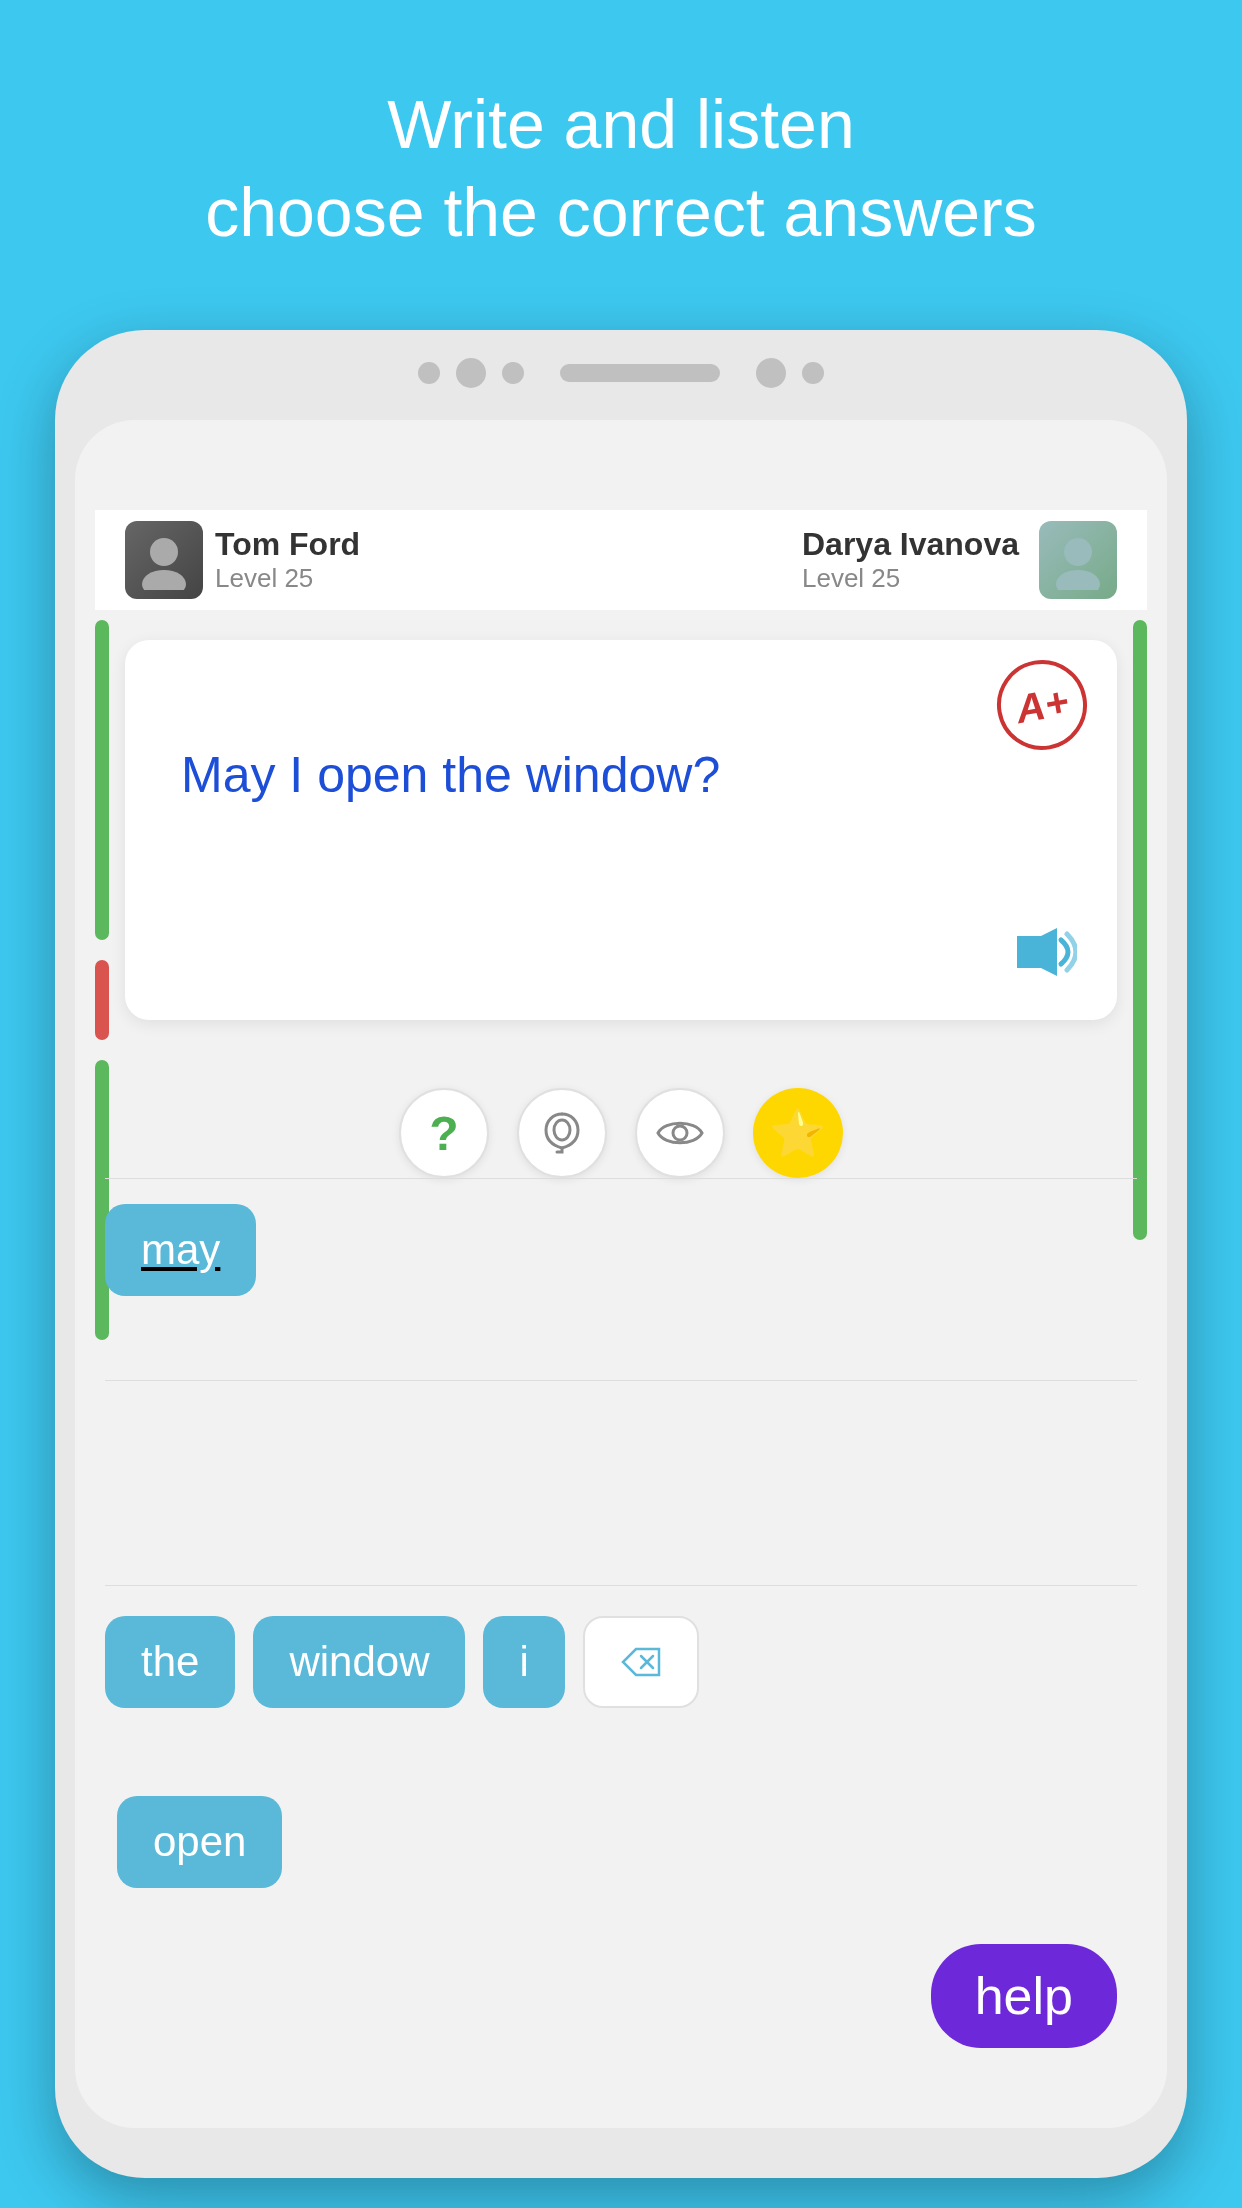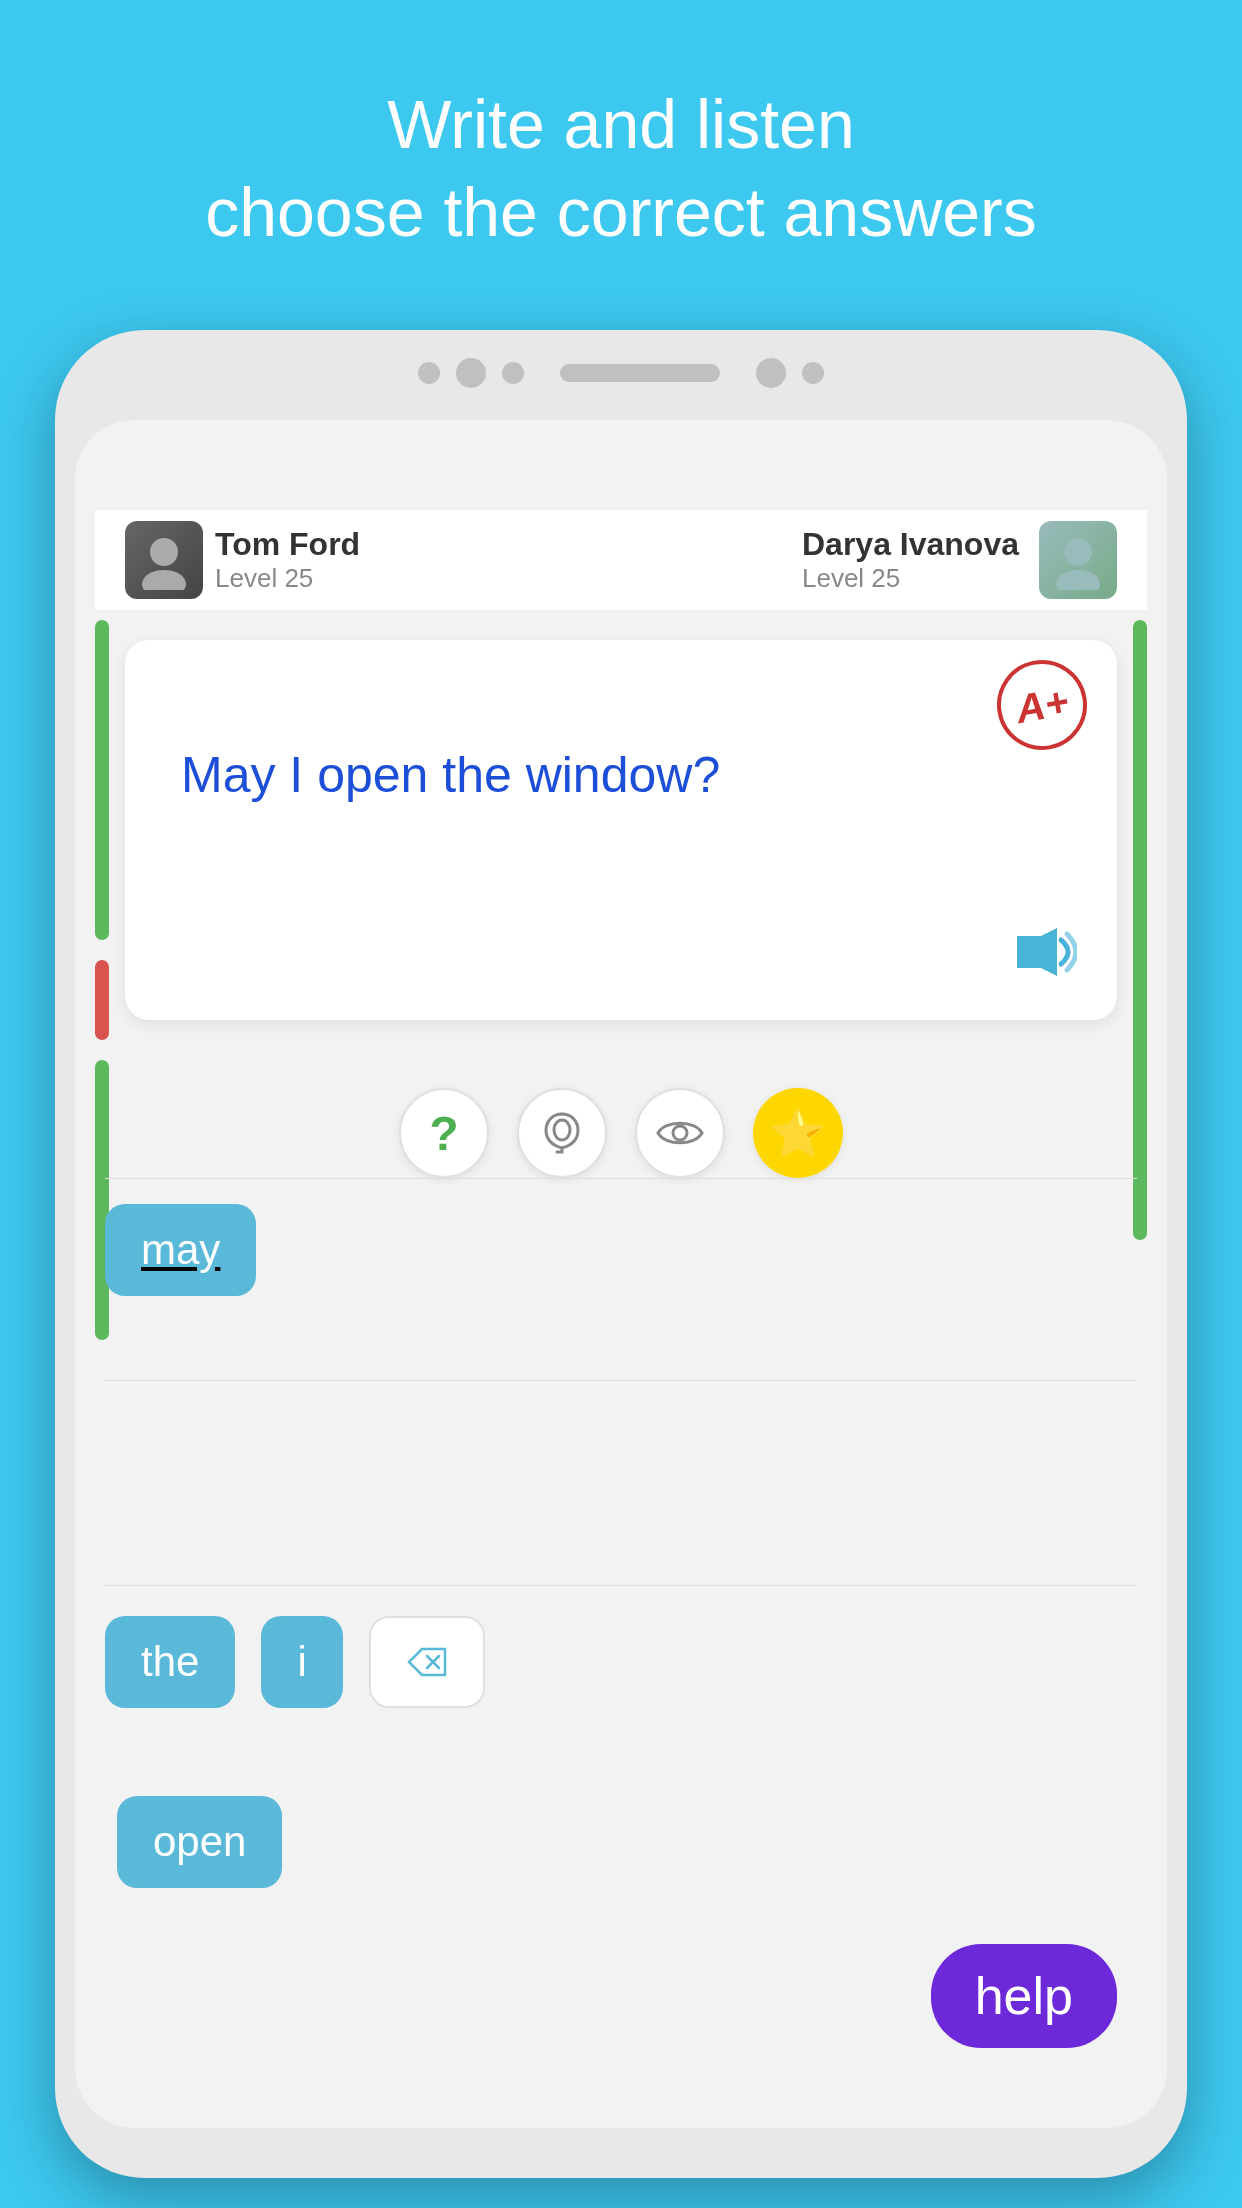--- a/index.html
+++ b/index.html
@@ -405,23 +405,26 @@
     <div style="position:absolute;top:768px;left:30px;right:30px;padding:16px 0;display:flex;gap:16px;flex-wrap:wrap;text-decoration:underline;">
       <button class="word-btn">
         <span>may</span>
       </button>
     </div>
 
     <div style="position:absolute;top:960px;left:30px;right:30px;height:1px;background:#ddd;"></div>
 
     <div style="position:absolute;top:1165px;left:30px;right:30px;height:1px;background:#ddd;"></div>
 
-    <div style="position:absolute;top:1180px;left:30px;right:30px;display:flex;gap:26px;flex-wrap:wrap;padding:16px 0;">
+    <div style="position:absolute;top:1180px;left:30px;right:30px;display:flex;gap:18px;flex-wrap:wrap;padding:16px 0;">
       <button class="word-btn">
         <span>the</span>
+      </button>
+      <button class="word-btn">
+        <span>window</span>
       </button>
       <button class="word-btn">
         <span>i</span>
       </button>
       <button class="word-btn white" style="background:white;color:#5ab8d8;border:2px solid #e0e0e0;">
         <svg width="40" height="30" viewBox="0 0 40 30" fill="none">
           <path d="M15 2 L38 2 L38 28 L15 28 L2 15 Z" stroke="#5ab8d8" stroke-width="2.5" fill="none"></path>
           <line x1="20" y1="9" x2="32" y2="21" stroke="#5ab8d8" stroke-width="2.5" stroke-linecap="round"></line>
           <line x1="32" y1="9" x2="20" y2="21" stroke="#5ab8d8" stroke-width="2.5" stroke-linecap="round"></line>
         </svg>

